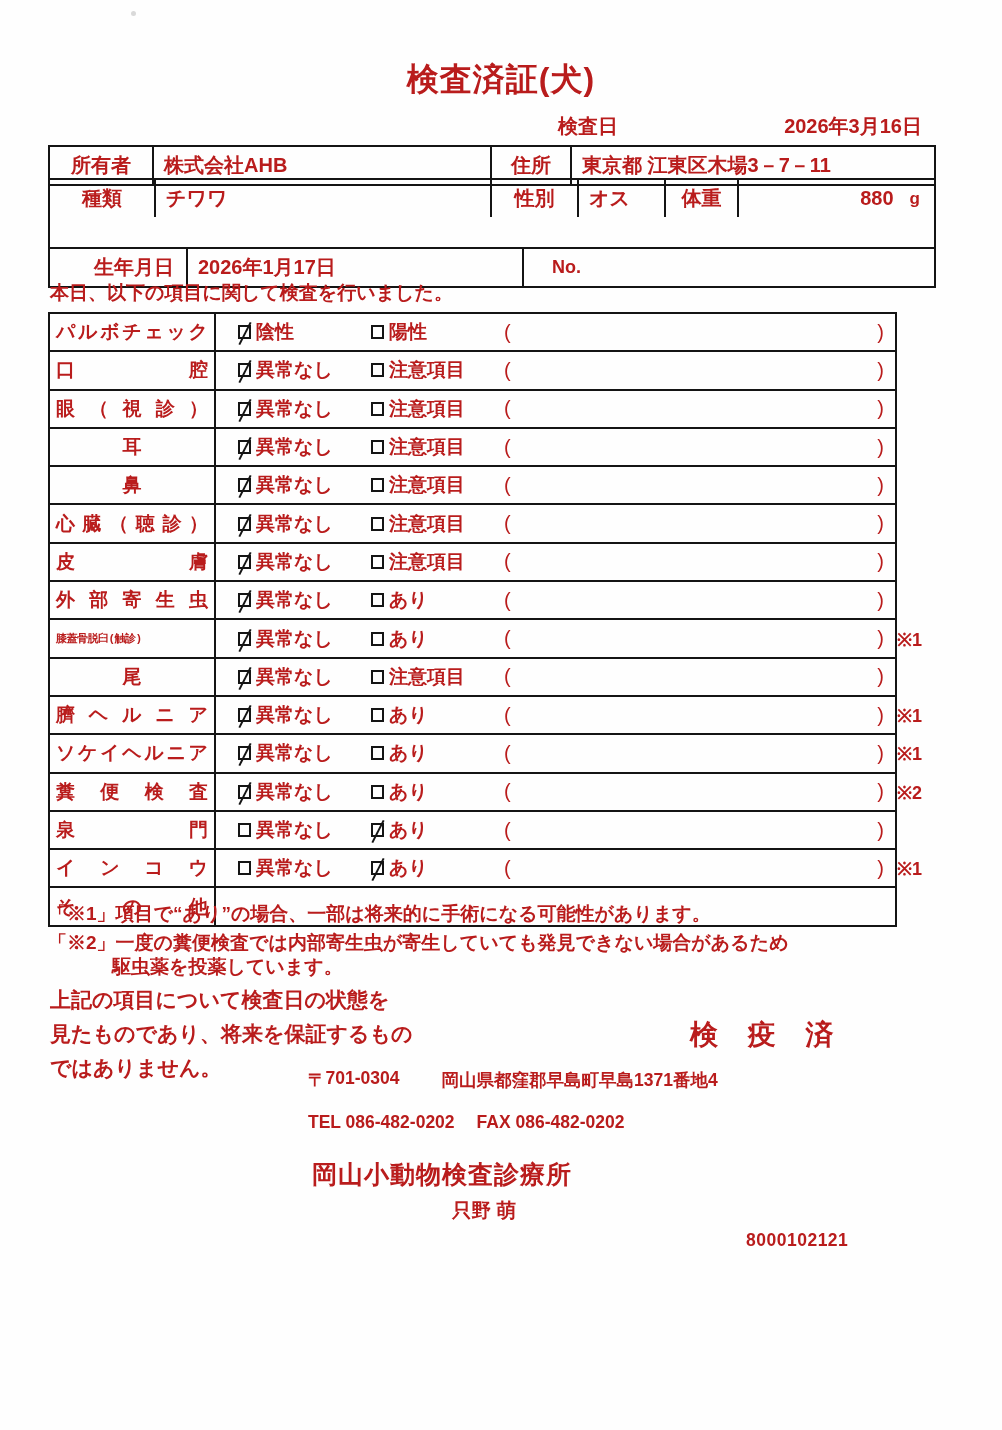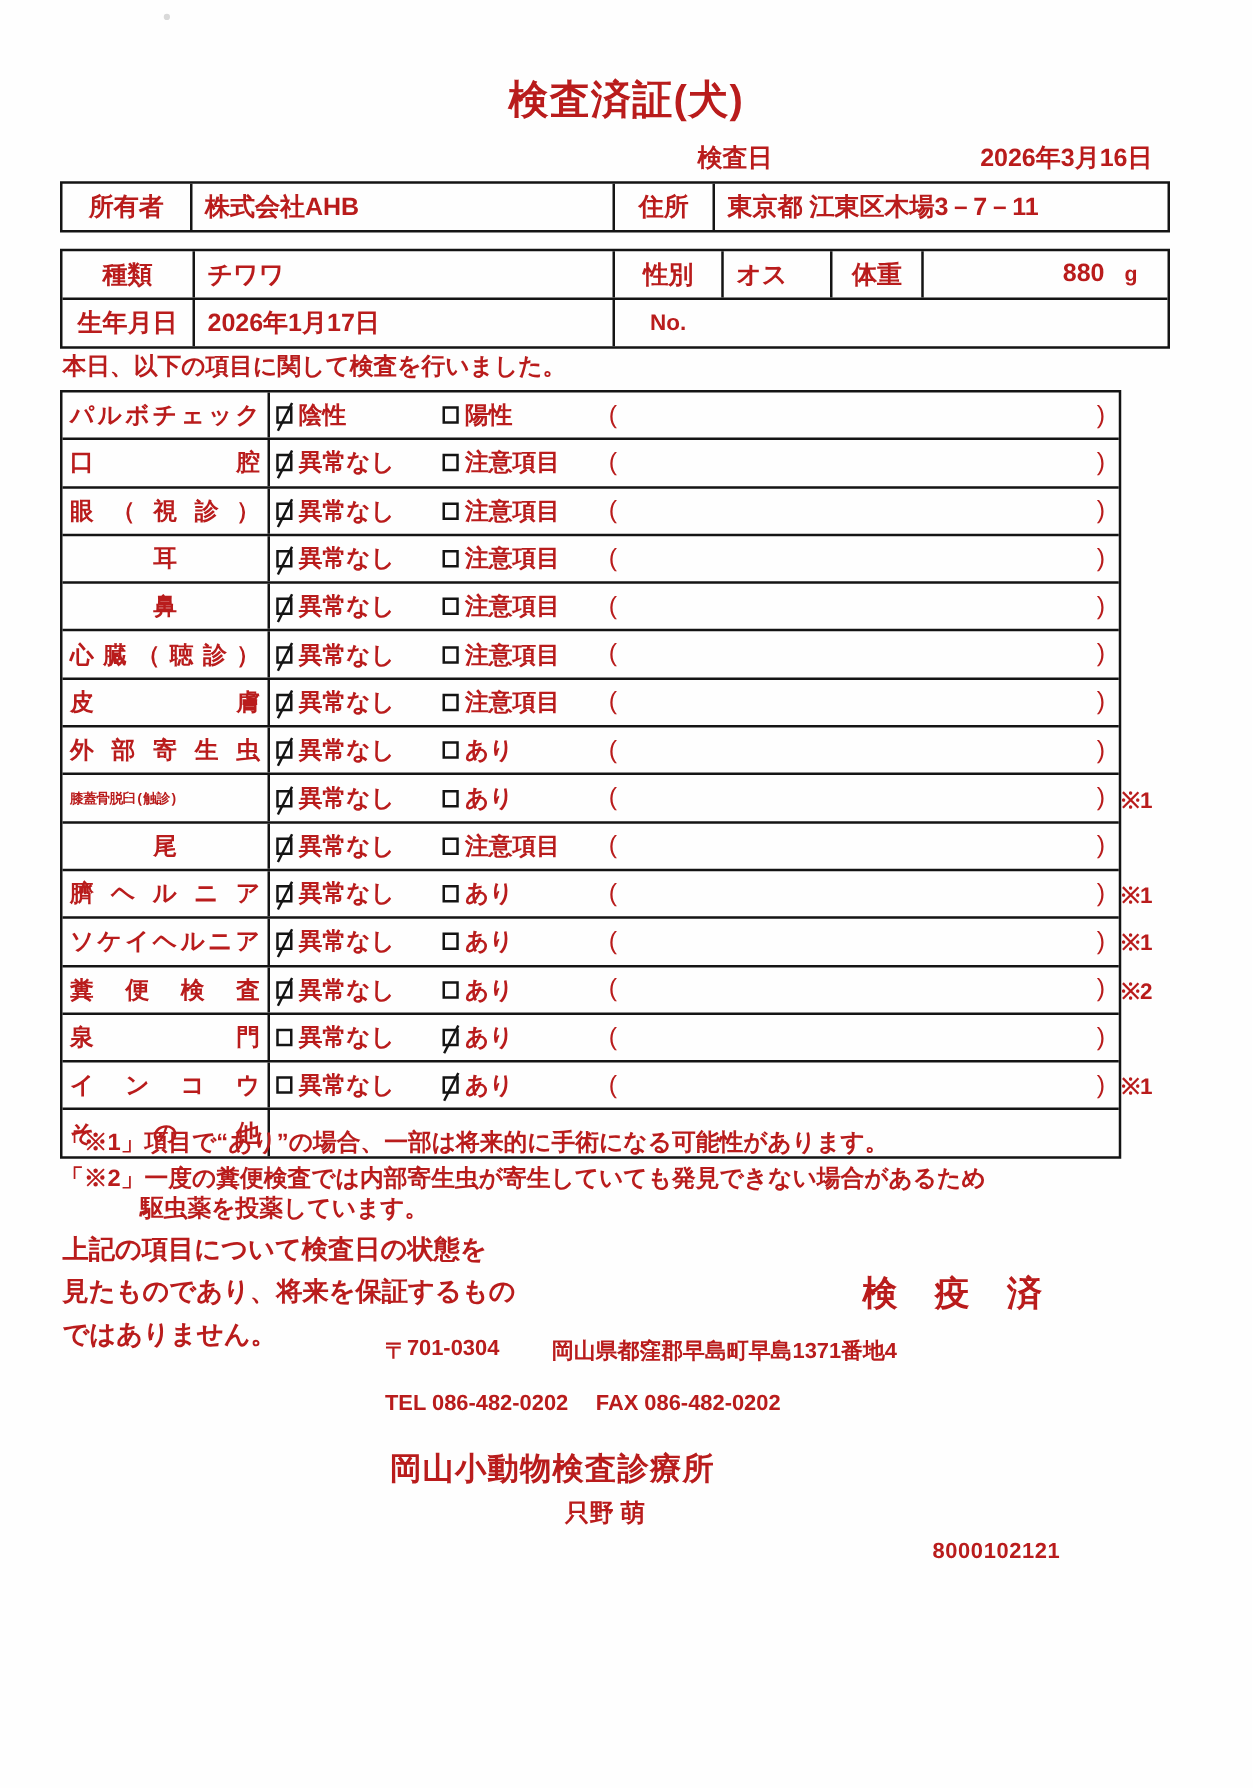--- a/index.html
+++ b/index.html
@@ -27,38 +27,38 @@
 
   
   .htable {
     left:48px; width:888px;
     border:2px solid #141414;
     box-sizing:border-box;
     display:flex; flex-direction:column;
     font-size:20px; font-weight:600;
   }
   .htable .hrow { display:flex; height:37px; }
-  .htable .hrow + .hrow { border-top:2px solid #141414; }
+  .htable .hrow + .hrow { border-top:2px solid #141414;padding-left:32px; }
   .hcell {
     display:flex; align-items:center;
     box-sizing:border-box; white-space:nowrap; overflow:hidden;
   }
   .hcell.lab { justify-content:center; }
   .hcell.val { padding-left:10px; }
   .bl { border-left:2px solid #141414; }
   .w-owner { width:102px; }
   .w-ownerval { width:338px; }
   .w-addrlab { width:80px; }
   .w-breed { width:104px; }
   .w-breedval { width:336px; }
   .w-sex { width:87px; }
   .w-sexval { width:87px; }
   .w-wt { width:73px; }
   .grow { flex:1; }
-  .weight-val { justify-content:flex-end; padding-right:24px; }
+  .weight-val { justify-content:flex-end; padding-right:14px; }
   .weight-val .unit { font-size:17px; margin-left:16px; font-weight:600; }
   .no-label { font-size:18px; }
 
   .intro { left:50px; top:280px; font-size:19px; font-weight:600; }
 
   
   .exam-table {
     left:48px; top:312px; width:849px;
     border:2px solid #141414; box-sizing:border-box;
     background:#fefefe;
@@ -73,21 +73,21 @@
   .label-cell {
     width:166px; box-sizing:border-box;
     border-right:2px solid #141414;
     padding:0 6px;
     display:flex; align-items:center;
     white-space:nowrap; overflow:hidden;
   }
   .label-cell.justify { justify-content:space-between; }
   .label-cell.center { justify-content:center; }
   .label-cell.left.fit { font-size:11px; letter-spacing:-0.5px;font-family:Liberation Mono, monospace; }
-  .row-body { flex:1; display:flex; align-items:center; padding-left:5px; }
+  .row-body { flex:1; display:flex; align-items:center; padding-left:22px; }
   .opt { width:133px; display:flex; align-items:center; }
   .cb {
     width:13px; height:14px;
     border:2px solid #141414;
     box-sizing:border-box;
     margin-right:5px; position:relative; flex:none;
   }
   .cb.checked::after {
     content:''; position:absolute;
     left:4px; top:-6px; width:2px; height:25px;
@@ -141,21 +141,21 @@
 
   <div class="abs htable" style="top:145px;">
     <div class="hrow">
       <div class="hcell lab w-owner">所有者</div>
       <div class="hcell val w-ownerval bl">株式会社AHB</div>
       <div class="hcell lab w-addrlab bl">住所</div>
       <div class="hcell val grow bl">東京都 江東区木場3－7－11</div>
     </div>
   </div>
 
-  <div class="abs htable" style="top:199px;">
+  <div class="abs htable" style="top:178px;gap:30px;">
     <div class="hrow">
       <div class="hcell lab w-breed">種類</div>
       <div class="hcell val w-breedval bl">チワワ</div>
       <div class="hcell lab w-sex bl">性別</div>
       <div class="hcell val w-sexval bl">オス</div>
       <div class="hcell lab w-wt bl">体重</div>
       <div class="hcell grow bl weight-val">
         <span>880</span>
         <span class="unit">g</span>
       </div>

